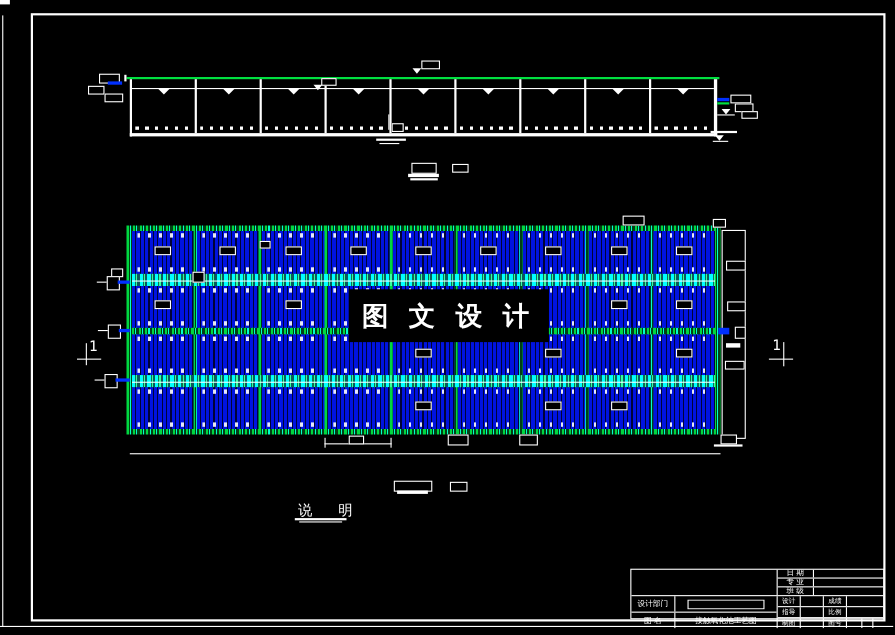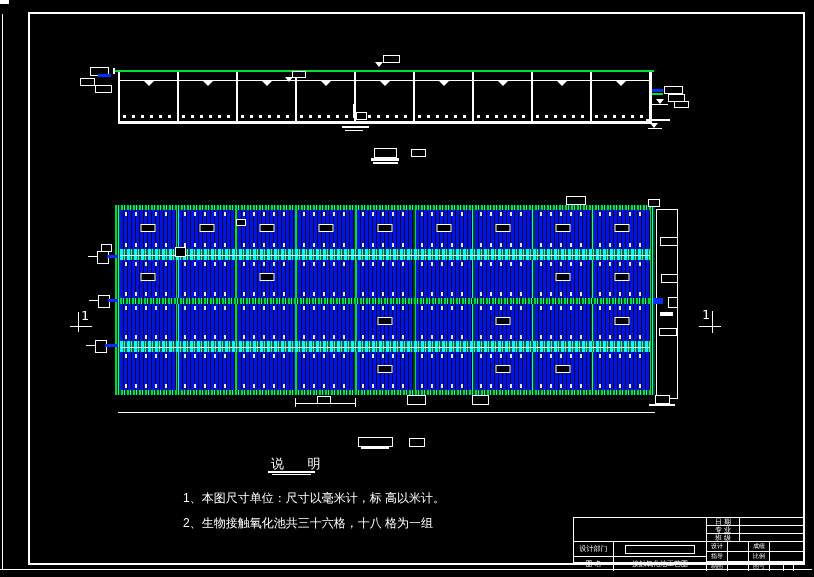--- a/index.html
+++ b/index.html
@@ -251,20 +251,21 @@
             <i class="cbox"></i>
           </div>
           <div class="pcell">
             <i class="cbox"></i>
           </div>
           <div class="pcell"></div>
         </div>
     </div>
   </div>
 
+  <div class="abs" id="watermark">图 文 设 计</div>
 
   <div class="dbox" style="left:101px;top:244px;width:9px;height:6px;"></div>
   <div class="dbox" style="left:97px;top:251px;width:10px;height:11px;"></div>
   <div class="dbar" style="left:88px;top:256px;width:9px;height:1px;"></div>
   <div class="bpipe" style="left:107px;top:255px;width:11px;height:3px;"></div>
   <div class="dbox" style="left:98px;top:295px;width:10px;height:11px;"></div>
   <div class="dbar" style="left:89px;top:300px;width:9px;height:1px;"></div>
   <div class="bpipe" style="left:108px;top:299px;width:10px;height:3px;"></div>
   <div class="dbox" style="left:95px;top:340px;width:10px;height:11px;"></div>
   <div class="dbar" style="left:86px;top:345px;width:9px;height:1px;"></div>
@@ -300,22 +301,20 @@
   <div class="dbox" style="left:407px;top:395px;width:17px;height:8px;"></div>
   <div class="dbox" style="left:472px;top:395px;width:15px;height:8px;"></div>
 
   <div class="dbox" style="left:358px;top:437px;width:33px;height:8px;"></div>
   <div class="dbar" style="left:361px;top:446px;width:28px;height:3px;"></div>
   <div class="dbox" style="left:409px;top:438px;width:14px;height:7px;"></div>
 
   <div class="abs" id="notes-header">说  明</div>
   <div class="dbar" style="left:268px;top:471px;width:47px;height:2px;"></div>
   <div class="dbar" style="left:272px;top:474px;width:39px;height:1px;"></div>
-  <div class="note" style="left:183px;top:490px;">1、本图尺寸单位：尺寸以毫米计，标  高以米计。</div>
-  <div class="note" style="left:183px;top:515px;">2、生物接触氧化池共三十六格，十八  格为一组</div>
 
   <div class="abs" id="tblock">
     <div class="top">
       <div class="blank"></div>
       <div id="tb-info">
           <div class="tbirow">
             <span class="tbil">日 期</span>
             <span class="tbiv"></span>
           </div>
           <div class="tbirow">

